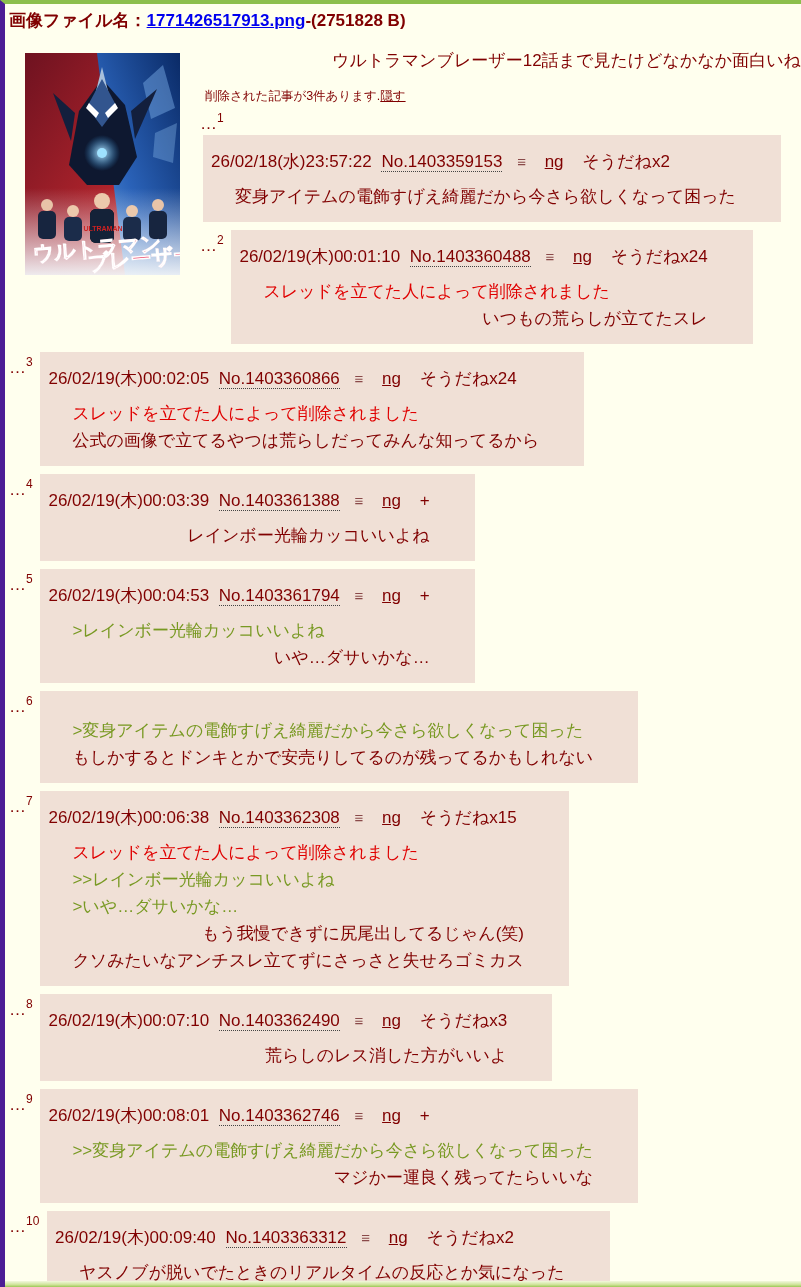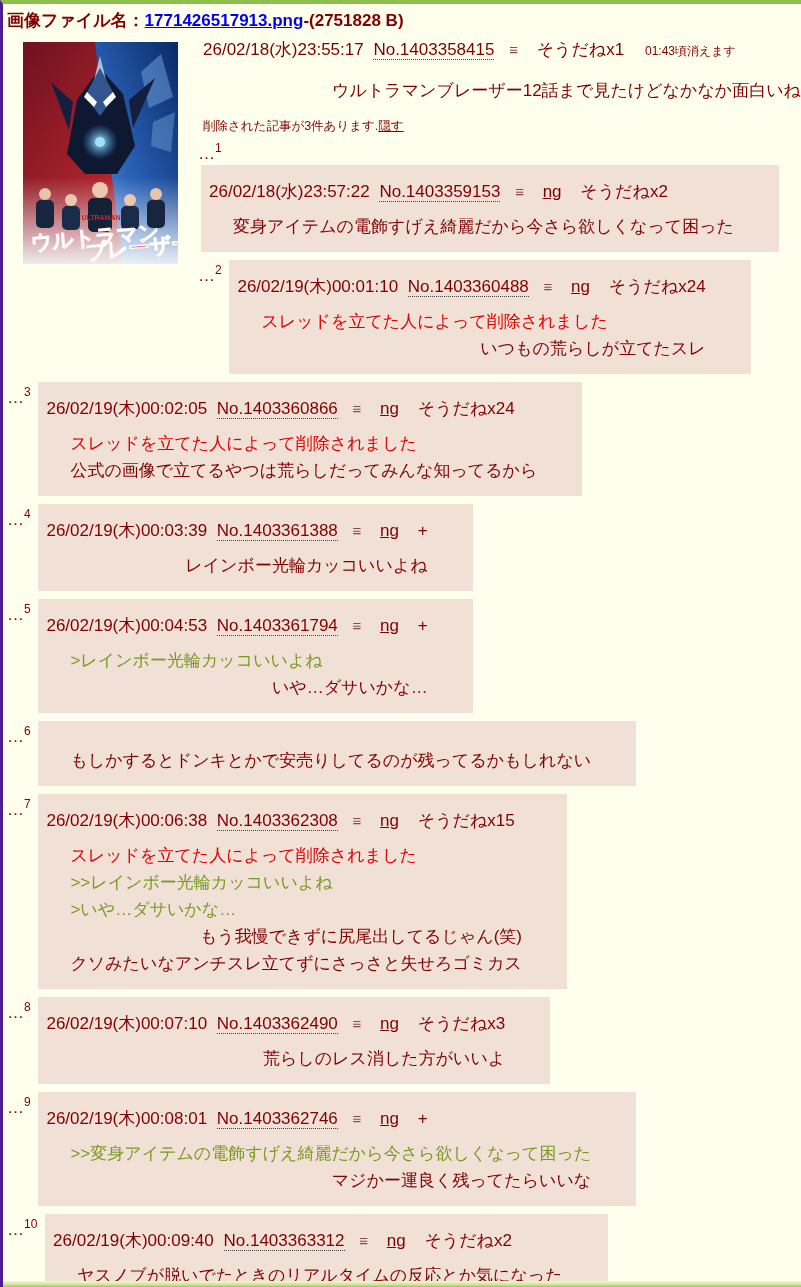--- a/index.html
+++ b/index.html
@@ -1,20 +1,20 @@
 <!DOCTYPE html>
 <html><head>
 <meta charset="utf-8">
 <style>
   * { box-sizing: border-box; }
   html,body { margin:0; padding:0; background:#fff; }
   .page {
     position:relative; width:801px; height:1287px; overflow:hidden;
     background:#ffffee;
-    border-top:4px solid #8cbf4c; border-left:3px solid #4c1d95;
+    border-top:4px solid #8cbf4c; border-left:5px solid #4c1d95;
     font-family:"Liberation Sans", sans-serif;
     font-size:17px; color:#800000; line-height:22px;
   }
   .filebar { padding:6px 0 0 4px; font-weight:bold; }
   .filebar a { color:#0000ee; text-decoration:underline; font-weight:bold; }
   .thumb { float:left; margin:3px 20px 12px 20px; width:155px; height:222px; cursor:pointer; }
   .op-header { margin:7px 0 0 200px; white-space:nowrap; }
   .op-body { margin:18px 0 0 213px; }
   .del-notice { margin:17px 0 0 200px; font-size:12.5px; line-height:15px; }
   .del-notice a { color:#800000; text-decoration:underline; cursor:pointer; }
@@ -98,27 +98,20 @@
         <circle cx="133" cy="152" r="6" fill="#e8c4a8"></circle>
           <rect x="124" y="158" width="18" height="28" rx="5" fill="#17253f"></rect>
       </g>
       <text x="78" y="178" font-size="7" text-anchor="middle" fill="#c22" font-weight="bold">ULTRAMAN</text>
       <g transform="rotate(-5 77 200)">
         <text x="8" y="202" font-size="21" font-weight="bold" fill="#e83a5e" stroke="#ffffff" stroke-width="0.8">ウルトラマン</text>
         <text x="62" y="216" font-size="21" font-weight="bold" fill="#e83a5e" stroke="#ffffff" stroke-width="0.8">ブレーザー</text>
       </g>
     </svg>
 
-    <div class="op-header">
-      <span class="date">26/02/18(水)23:55:17</span>
-      <a class="no" href="#">No.1403358415</a>
-      <span class="menu-icon">≡</span>
-      <span class="sodane">そうだねx1</span>
-      <span class="expire">01:43頃消えます</span>
-    </div>
 
     <div class="op-body line-text">ウルトラマンブレーザー12話まで見たけどなかなか面白いね</div>
 
     <div class="del-notice">
       <span>削除された記事が3件あります.</span><a href="#">隠す</a>
     </div>
 
     <div id="replies">
   <div class="reply">
     <span class="rprefix"><span>…</span><sup class="rnum">1</sup></span>
@@ -200,20 +193,21 @@
               <div class="line-quote">&gt;レインボー光輪カッコいいよね</div>
               <div class="line-text">いや…ダサいかな…</div>
             </div>
     </div>
   </div>
 
   <div class="reply">
     <span class="rprefix"><span>…</span><sup class="rnum">6</sup></span>
     <div class="rbox">
       <div class="rbody">
+              <div class="line-quote">&gt;変身アイテムの電飾すげえ綺麗だから今さら欲しくなって困った</div>
               <div class="line-text">もしかするとドンキとかで安売りしてるのが残ってるかもしれない</div>
             </div>
     </div>
   </div>
 
   <div class="reply">
     <span class="rprefix"><span>…</span><sup class="rnum">7</sup></span>
     <div class="rbox">
       <div class="rheader">
         <span class="date">26/02/19(木)00:06:38</span>

